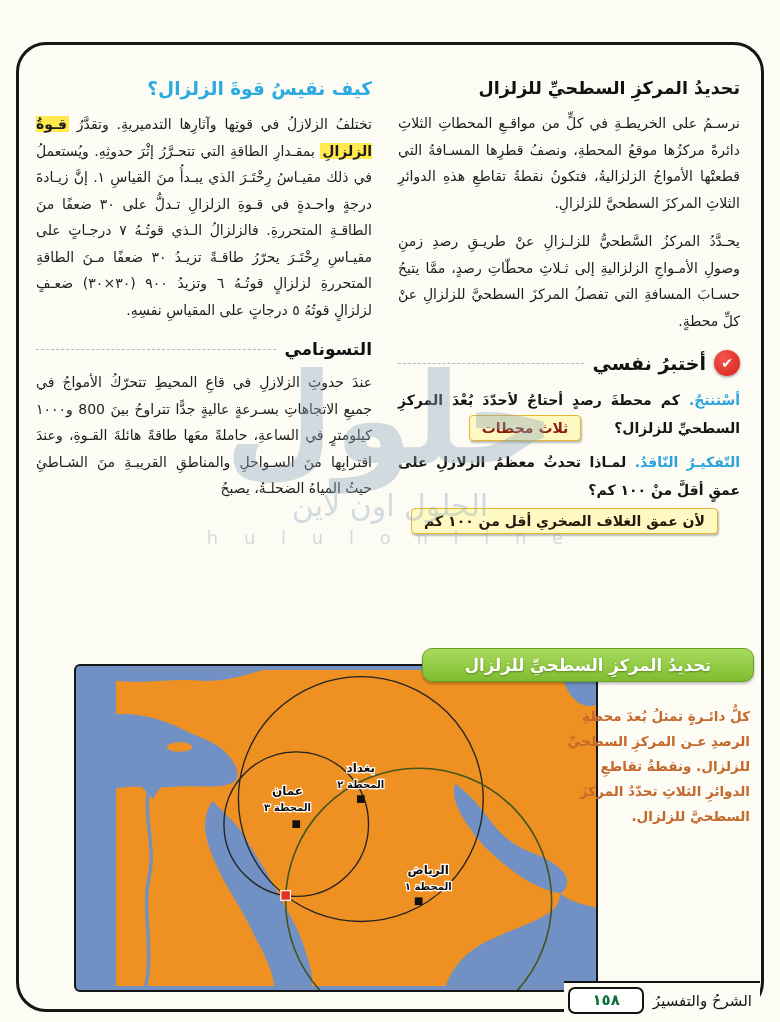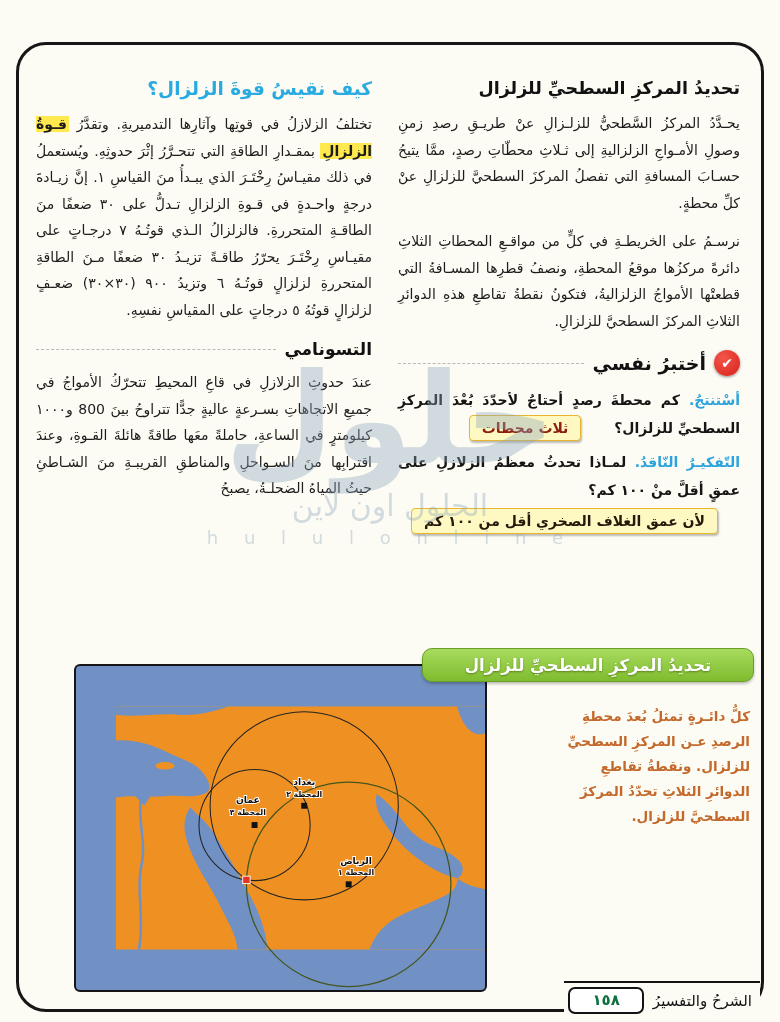--- a/index.html
+++ b/index.html
@@ -40,21 +40,21 @@
   .highlight { background:#ffe94e; font-weight:bold; padding:0 2px; }
 
   
   .banner { position:absolute; top:648px; right:26px; width:332px; height:34px; z-index:30;
             background:linear-gradient(#a8db5e, #7fbc2f); border:1.5px solid #699f27; border-radius:10px;
             display:flex; align-items:center; justify-content:center;
             color:#ffffff; font-size:16.5px; font-weight:bold; text-shadow:0 1px 2px rgba(60,90,10,.6);
             box-shadow:0 2px 3px rgba(0,0,0,.25); }
   .caption { position:absolute; top:704px; right:30px; width:186px; z-index:20;
              font-size:13.5px; line-height:25px; font-weight:bold; color:#c4692c; text-align:right; }
-  .map-box { position:absolute; top:664px; left:74px; width:413px; height:328px; z-index:15;
+  .map-box { position:absolute; top:664px; left:74px; width:524px; height:328px; z-index:15;
              border:2.5px solid #161616; border-radius:6px; overflow:hidden; background:#7191c4;padding-left:40px; }
   .map-box svg { display:block; width:100%; height:100%; }
 
   
   .footer { position:absolute; bottom:4px; right:20px; z-index:40;
             display:flex; align-items:center; gap:9px; background:#fcfbf4;
             border-top:2.5px solid #131313; padding:4px 8px 4px 4px; }
   .footer-label { font-size:15px; font-weight:normal; color:#111; }
   .page-badge { border:2px solid #131313; border-radius:7px; padding:0 22px; background:#ffffff;
                 font-size:15px; font-weight:bold; color:#0c713d; line-height:23px; }
@@ -68,22 +68,22 @@
 </style>
 </head>
 <body>
 
 <div class="page">
 
   <div class="frame"></div>
 
   <div class="col-right">
     <div class="black-heading">تحديدُ المركزِ السطحيِّ للزلزال</div>
+    <p class="body-text">نرسـمُ على الخريطـةِ في كلٍّ من مواقـعِ المحطاتِ الثلاثِ دائرةً مركزُها موقعُ المحطةِ، ونصفُ قطرِها المسـافةُ التي قطعتْها الأمواجُ الزلزاليةُ، فتكونُ نقطةُ تقاطعِ هذهِ الدوائرِ الثلاثِ المركزَ السطحيَّ للزلزالِ.</p>
     <p class="body-text">يحـدَّدُ المركزُ السَّطحيُّ للزلـزالِ عنْ طريـقِ رصدِ زمنِ وصولِ الأمـواجِ الزلزاليةِ إلى ثـلاثِ محطّاتِ رصدٍ، ممَّا يتيحُ حسـابَ المسافةِ التي تفصلُ المركزَ السطحيَّ للزلزالِ عنْ كلِّ محطةٍ.</p>
-    <p class="body-text">نرسـمُ على الخريطـةِ في كلٍّ من مواقـعِ المحطاتِ الثلاثِ دائرةً مركزُها موقعُ المحطةِ، ونصفُ قطرِها المسـافةُ التي قطعتْها الأمواجُ الزلزاليةُ، فتكونُ نقطةُ تقاطعِ هذهِ الدوائرِ الثلاثِ المركزَ السطحيَّ للزلزالِ.</p>
 
     <div class="section-head">
       <span class="check">✔</span>
       <span class="selftest-title">أختبرُ نفسي</span>
       <span class="rule"></span>
     </div>
 
     <p class="q">
       <span class="q-label">أسْتنتجُ.</span>
       <span>كم محطةَ رصدٍ أحتاجُ لأحدّدَ بُعْدَ المركزِ السطحيِّ للزلزال؟</span>

